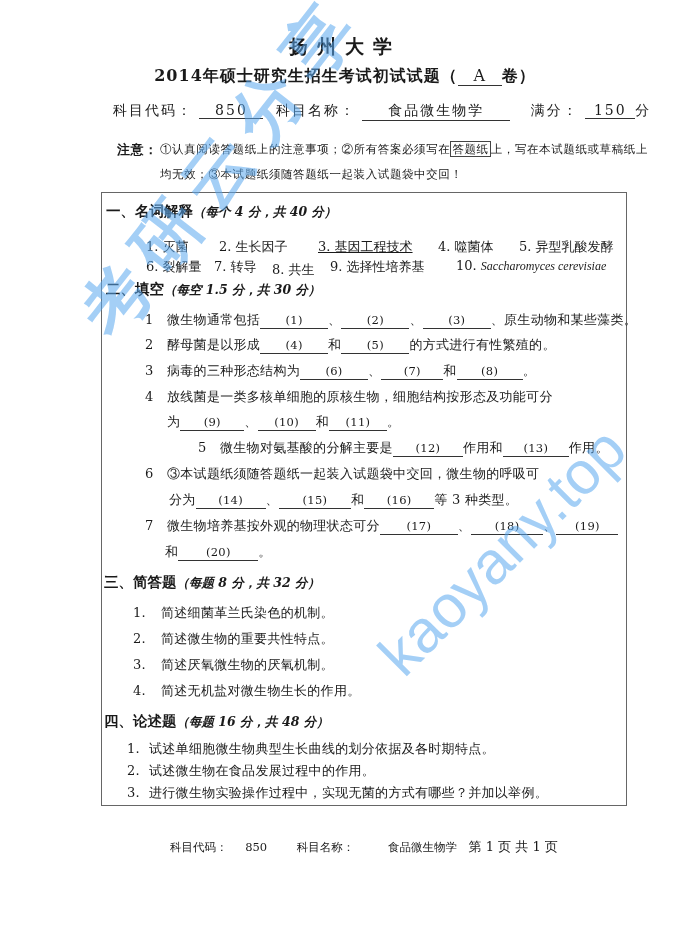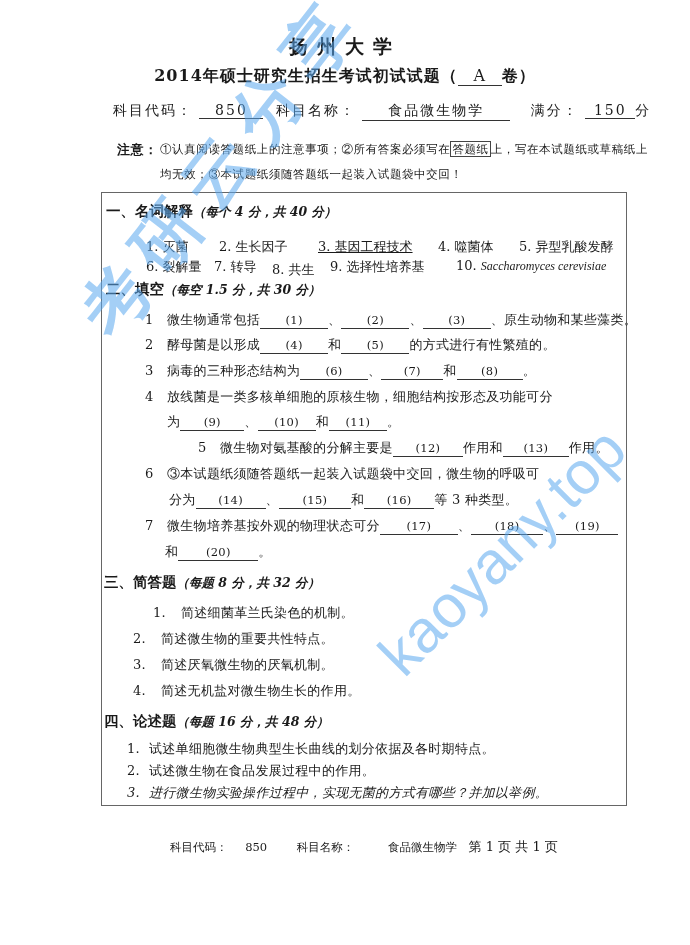--- a/index.html
+++ b/index.html
@@ -105,21 +105,21 @@
 <div class="abs q" style="top:517px; left:145px;">
   <span class="num">7</span><span>微生物培养基按外观的物理状态可分</span><span class="blank" style="width:78px">(17)</span><span>、</span><span class="blank" style="width:72px">(18)</span><span>、</span><span class="blank" style="width:62px">(19)</span>
 </div>
 <div class="abs q" style="top:543px; left:165px;">
   <span>和</span><span class="blank" style="width:80px">(20)</span><span>。</span>
 </div>
 
 <div class="abs sec" style="top:573px; left:104px;">
   <span>三、简答题</span><span class="pts">（每题 8 分，共 32 分）</span>
 </div>
-<div class="abs q" style="top:604px; left:133px;margin-left:20px;">
+<div class="abs q" style="top:604px; left:133px;">
   <span class="num" style="width:28px">1.</span><span>简述细菌革兰氏染色的机制。</span>
 </div>
 <div class="abs q" style="top:630px; left:133px;">
   <span class="num" style="width:28px">2.</span><span>简述微生物的重要共性特点。</span>
 </div>
 <div class="abs q" style="top:656px; left:133px;">
   <span class="num" style="width:28px">3.</span><span>简述厌氧微生物的厌氧机制。</span>
 </div>
 <div class="abs q" style="top:682px; left:133px;">
   <span class="num" style="width:28px">4.</span><span>简述无机盐对微生物生长的作用。</span>
@@ -127,21 +127,21 @@
 
 <div class="abs sec" style="top:712px; left:104px;">
   <span>四、论述题</span><span class="pts">（每题 16 分，共 48 分）</span>
 </div>
 <div class="abs q" style="top:740px; left:127px;">
   <span class="num">1.</span><span>试述单细胞微生物典型生长曲线的划分依据及各时期特点。</span>
 </div>
 <div class="abs q" style="top:762px; left:127px;">
   <span class="num">2.</span><span>试述微生物在食品发展过程中的作用。</span>
 </div>
-<div class="abs q" style="top:784px; left:127px;font-style:italic;">
+<div class="abs q" style="top:784px; left:127px;">
   <span class="num">3.</span><span>进行微生物实验操作过程中，实现无菌的方式有哪些？并加以举例。</span>
 </div>
 
 <div class="abs footer">
   <span>科目代码：</span>
   <span style="margin-left:14px">850</span>
   <span style="margin-left:26px">科目名称：</span>
   <span style="margin-left:30px">食品微生物学</span>
   <span style="margin-left:8px; font-size:13px;">第 1 页 共 1 页</span>
 </div>

